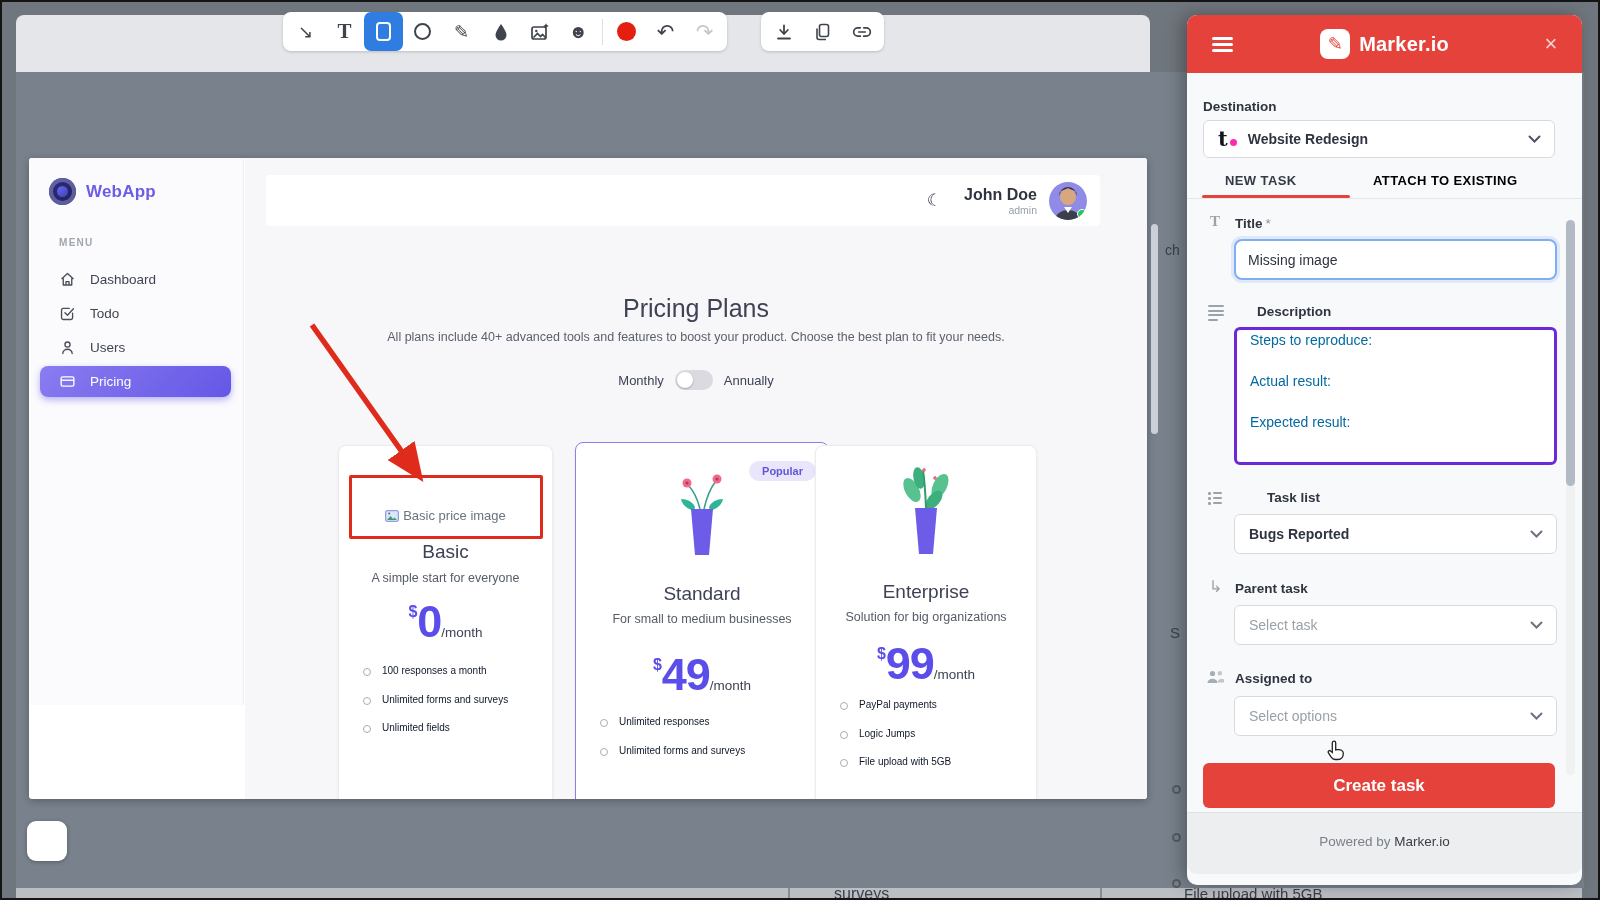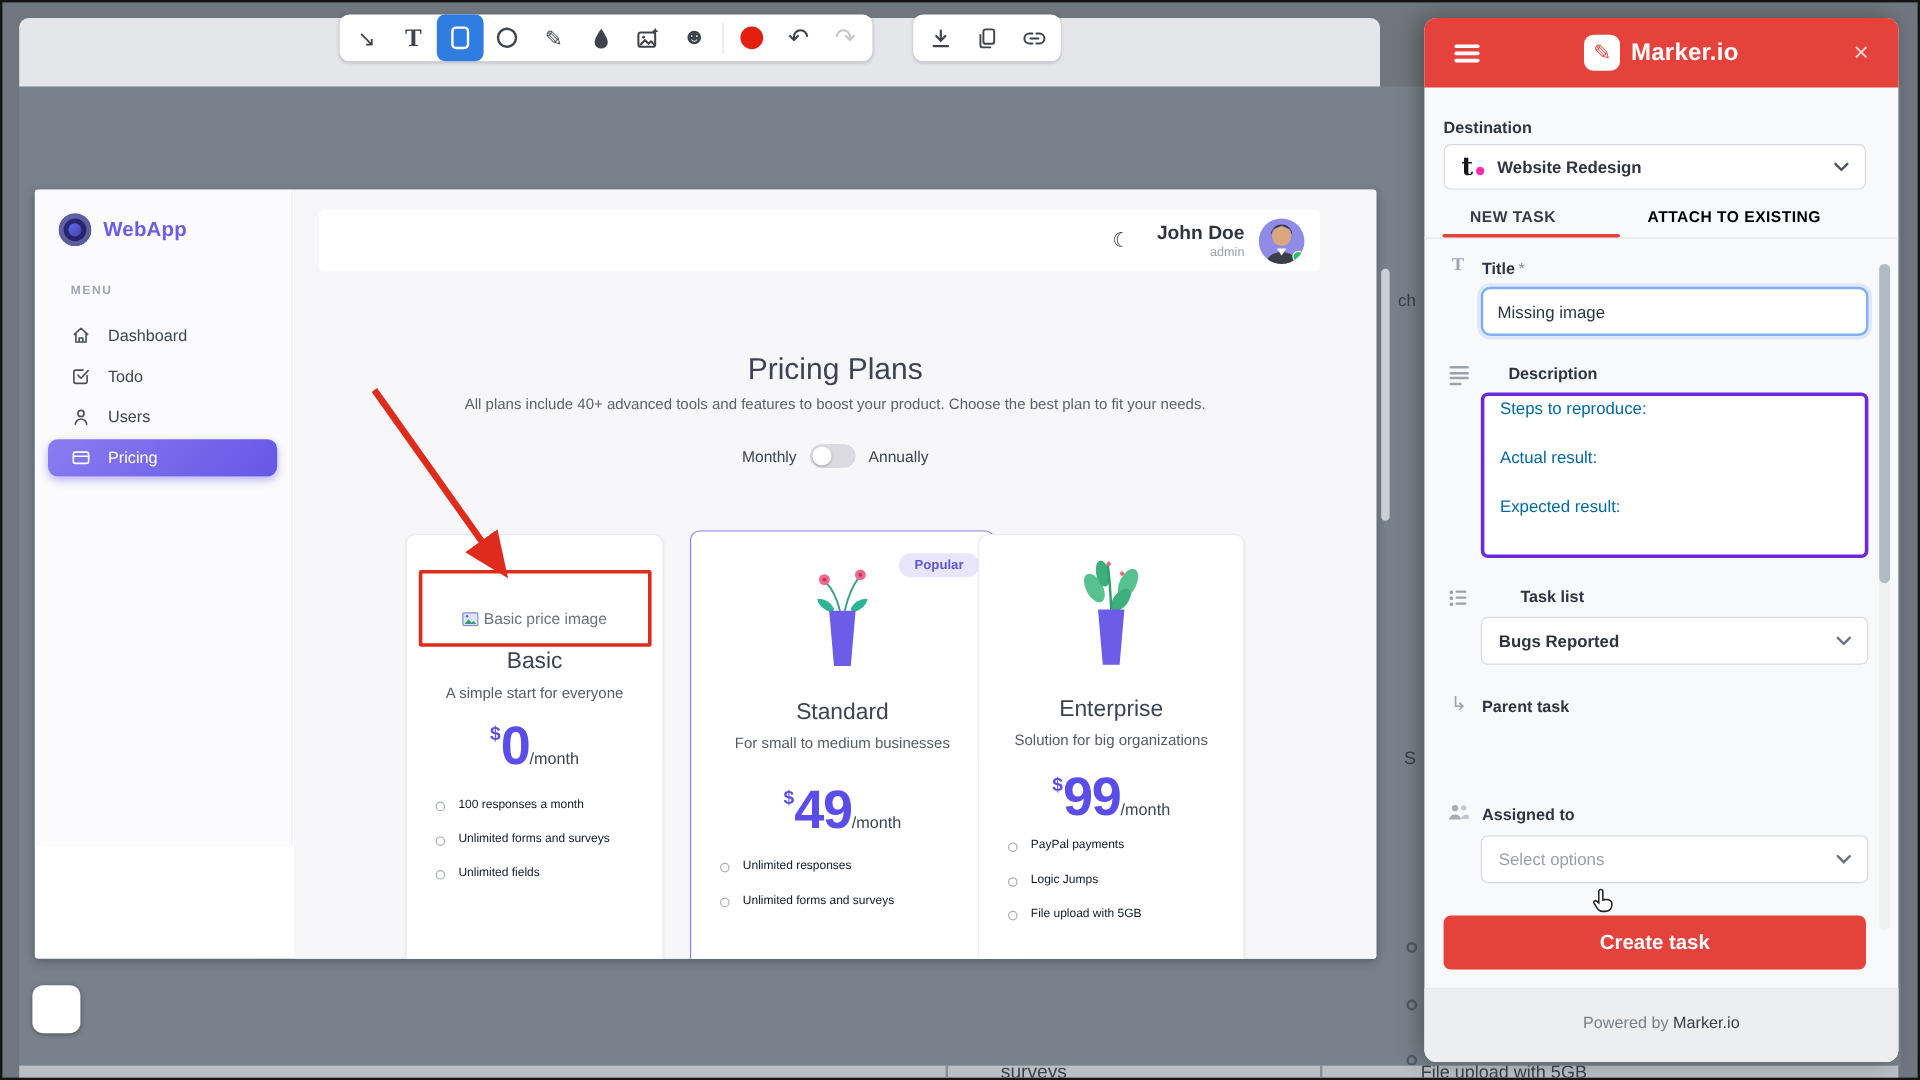--- a/index.html
+++ b/index.html
@@ -103,21 +103,21 @@
   .title-input { position:absolute; left:47px; top:224px; width:323px; height:41px; background:#fff; border:2px solid #7FAFF2; box-shadow:0 0 0 3px rgba(80,140,245,.15); border-radius:8px; display:flex; align-items:center; padding:0 12px; font-size:14px; color:#2E3440; }
   .desc-box { position:absolute; left:47px; top:312px; width:323px; height:138px; background:#fff; border:3px solid #6d28d9; border-radius:6px; padding:0 13px; font-size:14px; color:#0369a1; }
   .desc-box div { margin-bottom:21px; line-height:20px; }
   .icon-lines i { display:block; height:2px; background:#9CA2AA; border-radius:1px; margin-bottom:2.5px; }
   .icon-list { display:flex; flex-direction:column; gap:2.5px; }
   .icon-list i { display:flex; align-items:center; gap:2.5px; }
   .icon-list b { width:2.5px; height:2.5px; background:#9CA2AA; border-radius:50%; }
   .icon-list s { display:block; width:9px; height:2px; background:#9CA2AA; border-radius:1px; }
 
   .create-btn { position:absolute; left:16px; top:748px; width:352px; height:45px; background:#E5423C; border:none; border-radius:6px; color:#fff; font-size:17px; font-weight:bold; font-family:"Liberation Sans", sans-serif; }
-  .panel-footer { position:absolute; left:0; bottom:0; width:100%; height:62px; background:#EDEEF0; border-top:1px solid #DFE1E5; border-radius:0 0 10px 10px; text-align:center; padding-top:21px; font-size:13.5px; color:#7A8089; }
+  .panel-footer { position:absolute; left:0; bottom:11px; width:100%; height:62px; background:#EDEEF0; border-top:1px solid #DFE1E5; border-radius:0 0 10px 10px; text-align:center; padding-top:21px; font-size:13.5px; color:#7A8089; }
   .pf-brand { color:#3A4048; font-weight:500; }
   .p-scroll-track { position:absolute; right:7px; top:205px; width:9px; height:555px; background:#EFF2F0; border-radius:5px; }
   .p-scroll-thumb { position:absolute; right:7px; top:205px; width:9px; height:266px; background:#B2BBC5; border-radius:5px; }
   .cursor-hand { position:absolute; left:1323px; top:737px; z-index:12; }
 </style>
 </head>
 <body>
 
 <div id="app">
 
@@ -450,20 +450,26 @@
     <div class="p-label" style="left:40px; top:475px;margin-left:40px;">Task list</div>
     <div class="selectbox" style="left:47px; top:499px; width:323px; height:40px; font-weight:bold;">
       <span>Bugs Reported</span>
       <svg class="chev" width="13" height="8" viewBox="0 0 13 8" fill="none" stroke="#6B7280" stroke-width="2" stroke-linecap="round">
           <path d="M1.5 1.5 L6.5 6.5 L11.5 1.5"></path>
         </svg>
     </div>
 
     <span class="p-icon" style="left:22px; top:562px; font-size:16px;">↳</span>
     <div class="p-label" style="left:48px; top:566px;">Parent task</div>
+    <div class="selectbox" style="left:47px; top:590px; width:323px; height:40px;">
+      <span class="placeholder">Select task</span>
+      <svg class="chev" width="13" height="8" viewBox="0 0 13 8" fill="none" stroke="#6B7280" stroke-width="2" stroke-linecap="round">
+          <path d="M1.5 1.5 L6.5 6.5 L11.5 1.5"></path>
+        </svg>
+    </div>
 
     <span class="p-icon" style="left:19px; top:655px;">
       <svg width="19" height="14" viewBox="0 0 19 14">
         <circle cx="6.5" cy="3.5" r="2.6" fill="#A7ADB5"></circle>
         <path d="M1.5 13 a5 4.2 0 0 1 10 0 Z" fill="#A7ADB5"></path>
         <circle cx="13.8" cy="3.2" r="2.2" fill="#C2C7CD"></circle>
         <path d="M11.5 12.5 a4.2 3.8 0 0 1 6.5-3 V12.5 Z" fill="#C2C7CD"></path>
       </svg>
     </span>
     <div class="p-label" style="left:48px; top:656px;">Assigned to</div>

